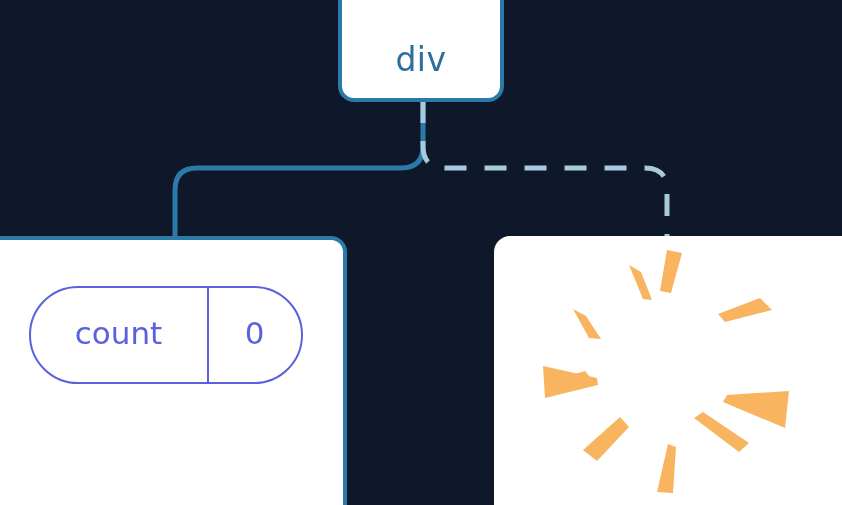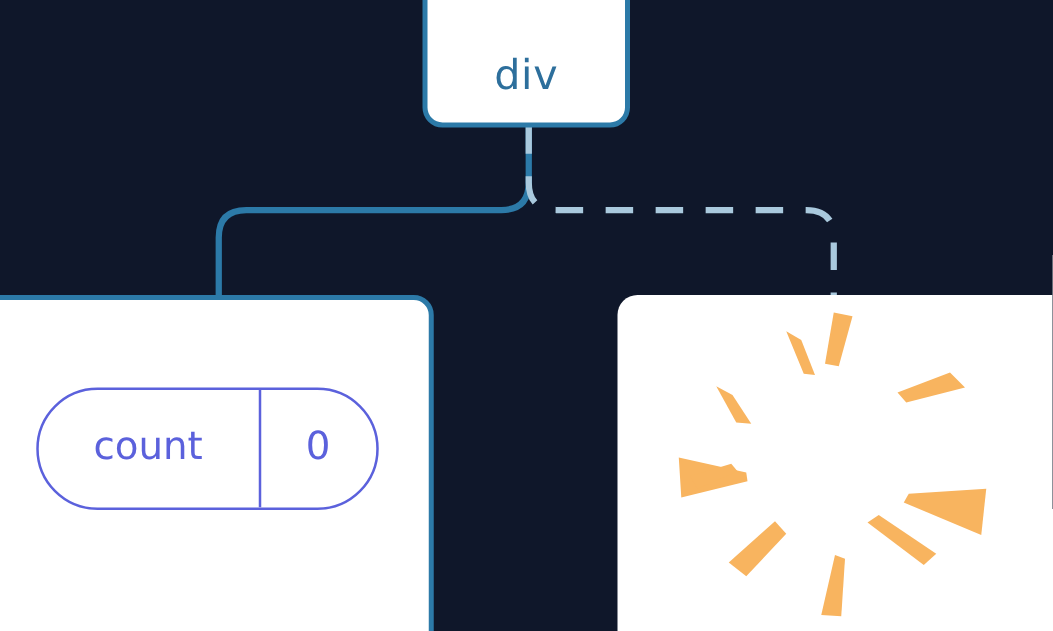--- a/index.html
+++ b/index.html
@@ -78,21 +78,20 @@
   
   .state-pill {
     display: flex;
     align-items: stretch;
     height: 98px;
     border: 2px solid #5b61dc;
     border-radius: 49px;
     box-sizing: border-box;
     background: #ffffff;
     overflow: hidden;
-    margin-top: 24px;
   }
   .state-key,
   .state-val {
     display: flex;
     align-items: center;
     justify-content: center;
     color: #5b61dc;
     font-size: 31px;
     line-height: 1;
   }

